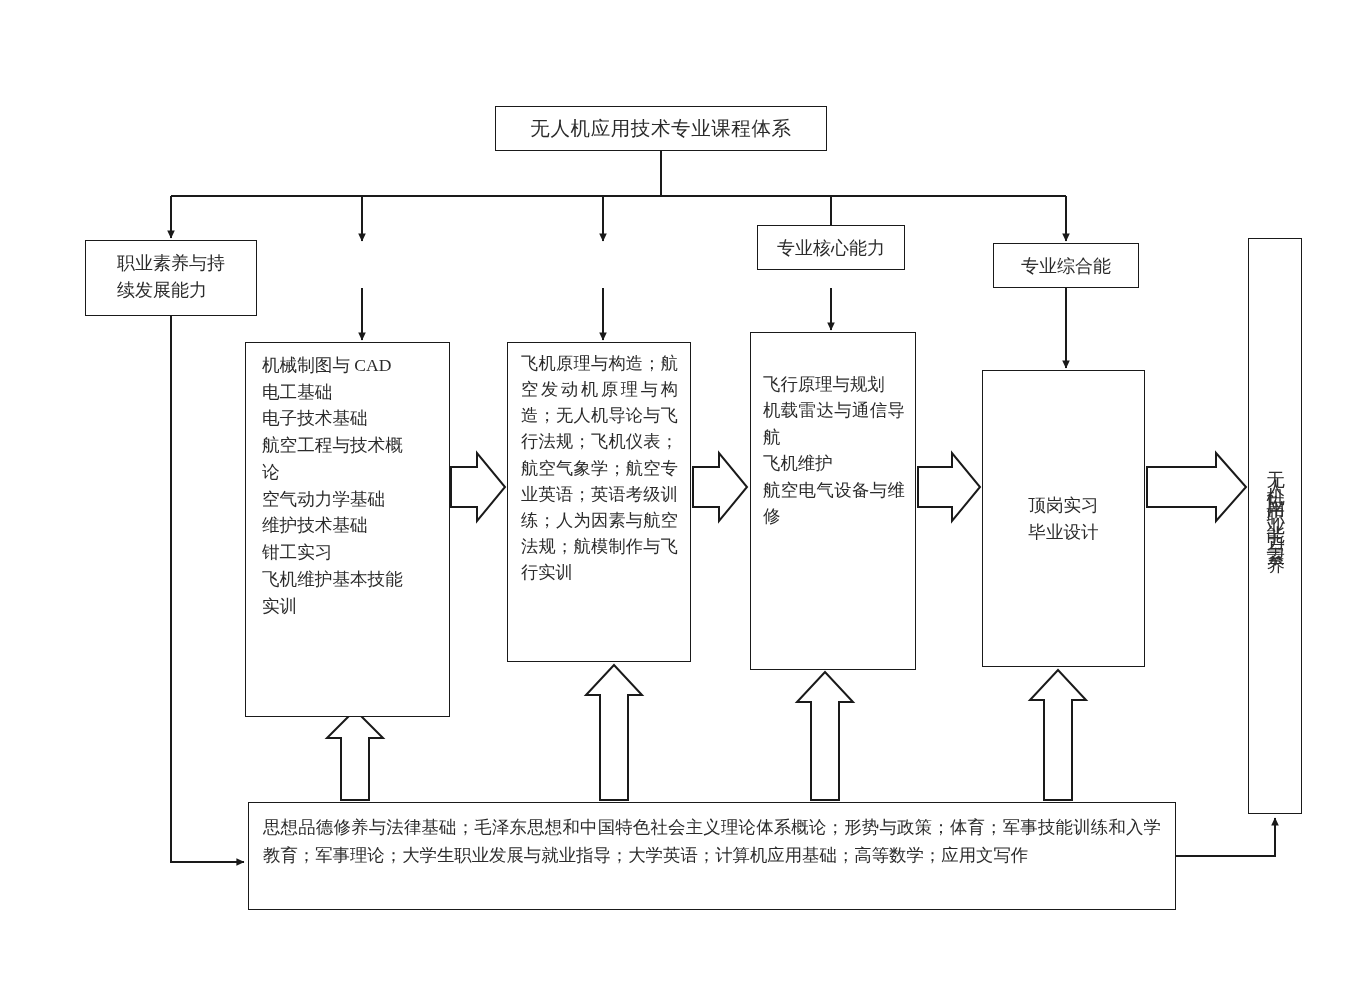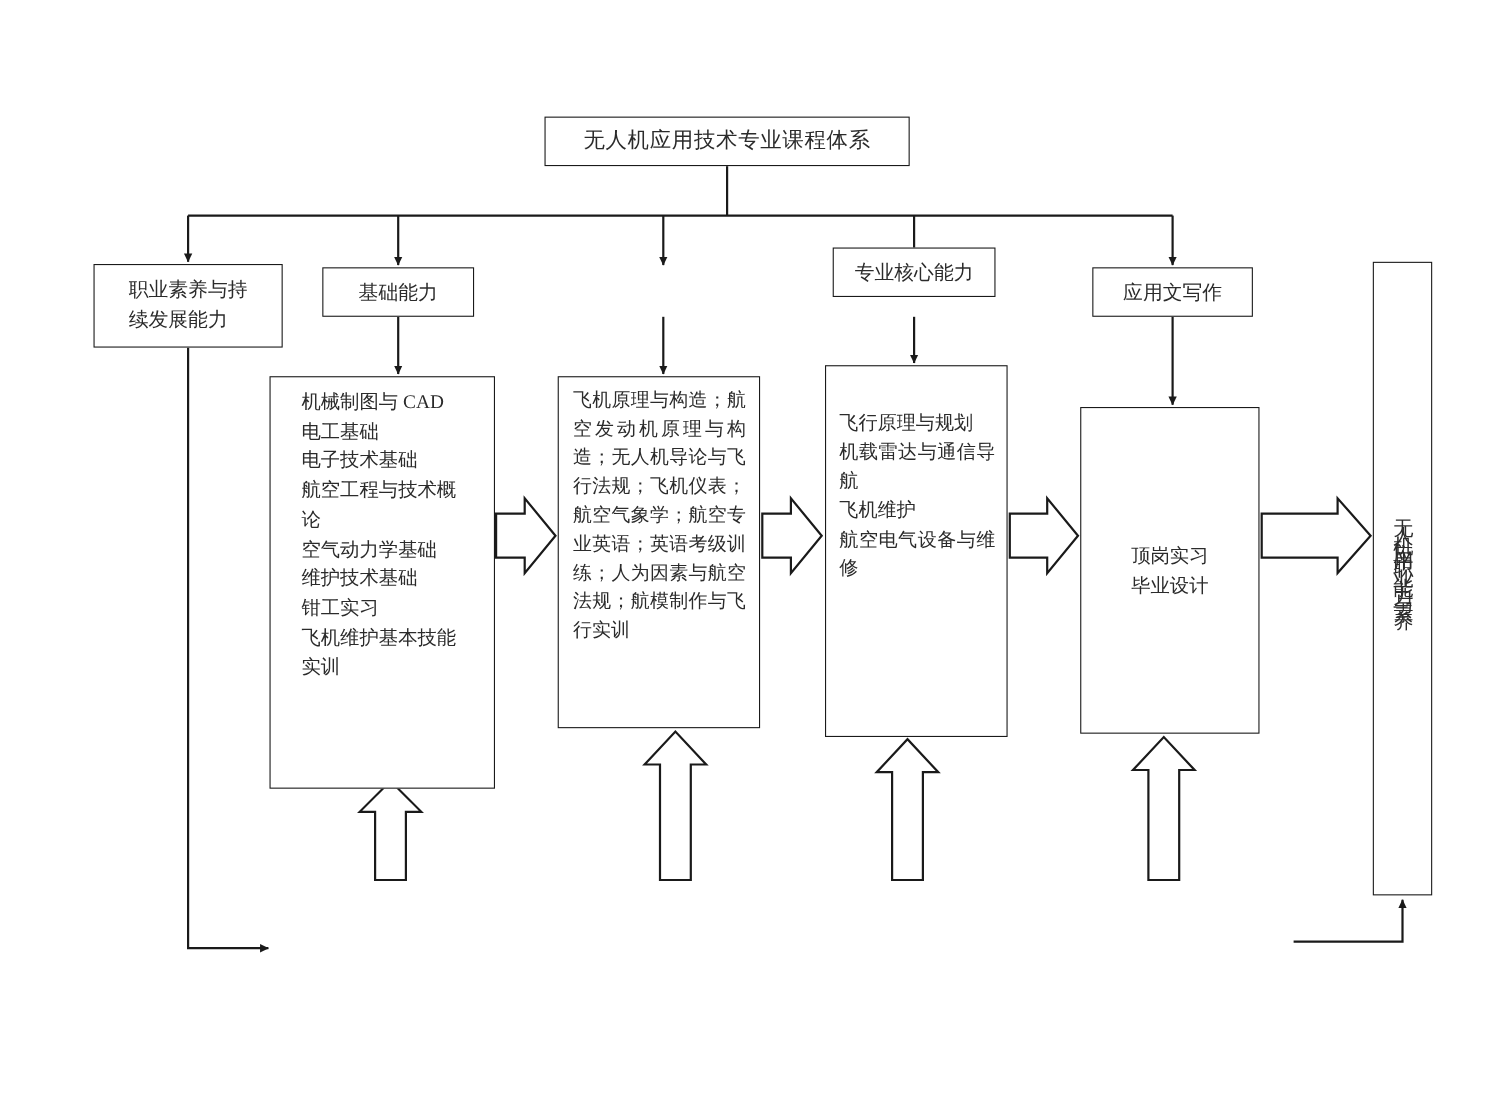--- a/index.html
+++ b/index.html
@@ -50,21 +50,21 @@
   
   .cat-box { align-items: flex-start; justify-content: center; }
   .cat-box .node-text { font-size: 18px; text-align: left; padding-top: 9px; font-family: Liberation Serif, serif; }
   #box-cat-0 { left: 85px;  top: 240px; width: 172px; height: 76px; }
   #box-cat-1 { left: 293px; top: 243px; width: 138px; height: 45px; }
   #box-cat-2 { left: 521px; top: 243px; width: 164px; height: 45px; }
   #box-cat-3 { left: 757px; top: 225px; width: 148px; height: 45px; }
   #box-cat-4 { left: 993px; top: 243px; width: 146px; height: 45px; }
 
   
-  #box-basic   { left: 245px; top: 342px; width: 205px; height: 375px; padding-left: 12px; }
+  #box-basic   { left: 245px; top: 342px; width: 205px; height: 375px; }
   #box-general { left: 507px; top: 342px; width: 184px; height: 320px; justify-content: flex-end; }
   #box-core    { left: 750px; top: 332px; width: 166px; height: 338px; }
   #box-compr   { left: 982px; top: 370px; width: 163px; height: 297px; }
 
   #box-basic .node-text   { font-size: 17.6px; padding: 9px 0 0 16px; }
   #box-general .node-text { font-size: 17.2px; padding: 8px 12px 0 13px; text-align: justify; text-align-last: left; }
   #box-core .node-text    { font-size: 17.4px; padding: 38px 10px 0 12px; text-align: justify; text-align-last: left; }
   #box-compr {
     align-items: center; justify-content: center;
   }
@@ -144,28 +144,25 @@
   </svg>
 
   <div class="node-box" id="box-title">
     <span class="node-text">无人机应用技术专业课程体系</span>
   </div>
 
   <div class="node-box cat-box" id="box-cat-0">
     <span class="node-text">职业素养与持
 续发展能力</span>
   </div>
-  <div class="node-box cat-box" id="box-cat-1">
-    <span class="node-text">基础能力</span>
-  </div>
   <div class="node-box cat-box" id="box-cat-3">
     <span class="node-text">专业核心能力</span>
   </div>
   <div class="node-box cat-box" id="box-cat-4">
-    <span class="node-text">应用文写作</span>
+    <span class="node-text">专业综合能</span>
   </div>
 
   <div class="node-box" id="box-basic">
     <span class="node-text">机械制图与 CAD
 电工基础
 电子技术基础
 航空工程与技术概
 论
 空气动力学基础
 维护技术基础
@@ -183,18 +180,21 @@
 机载雷达与通信导航
 飞机维护
 航空电气设备与维修</span>
   </div>
 
   <div class="node-box" id="box-compr">
     <span class="node-text">顶岗实习
 毕业设计</span>
   </div>
 
+  <div class="node-box" id="box-bottom">
+    <span class="node-text">思想品德修养与法律基础；毛泽东思想和中国特色社会主义理论体系概论；形势与政策；体育；军事技能训练和入学教育；军事理论；大学生职业发展与就业指导；大学英语；计算机应用基础；高等数学；应用文写作</span>
+  </div>
 
   <div class="node-box" id="box-outcome">
     <span class="node-text">无人机应用职业能力与素养</span>
   </div>
 
 </div>
 
 </body></html>

